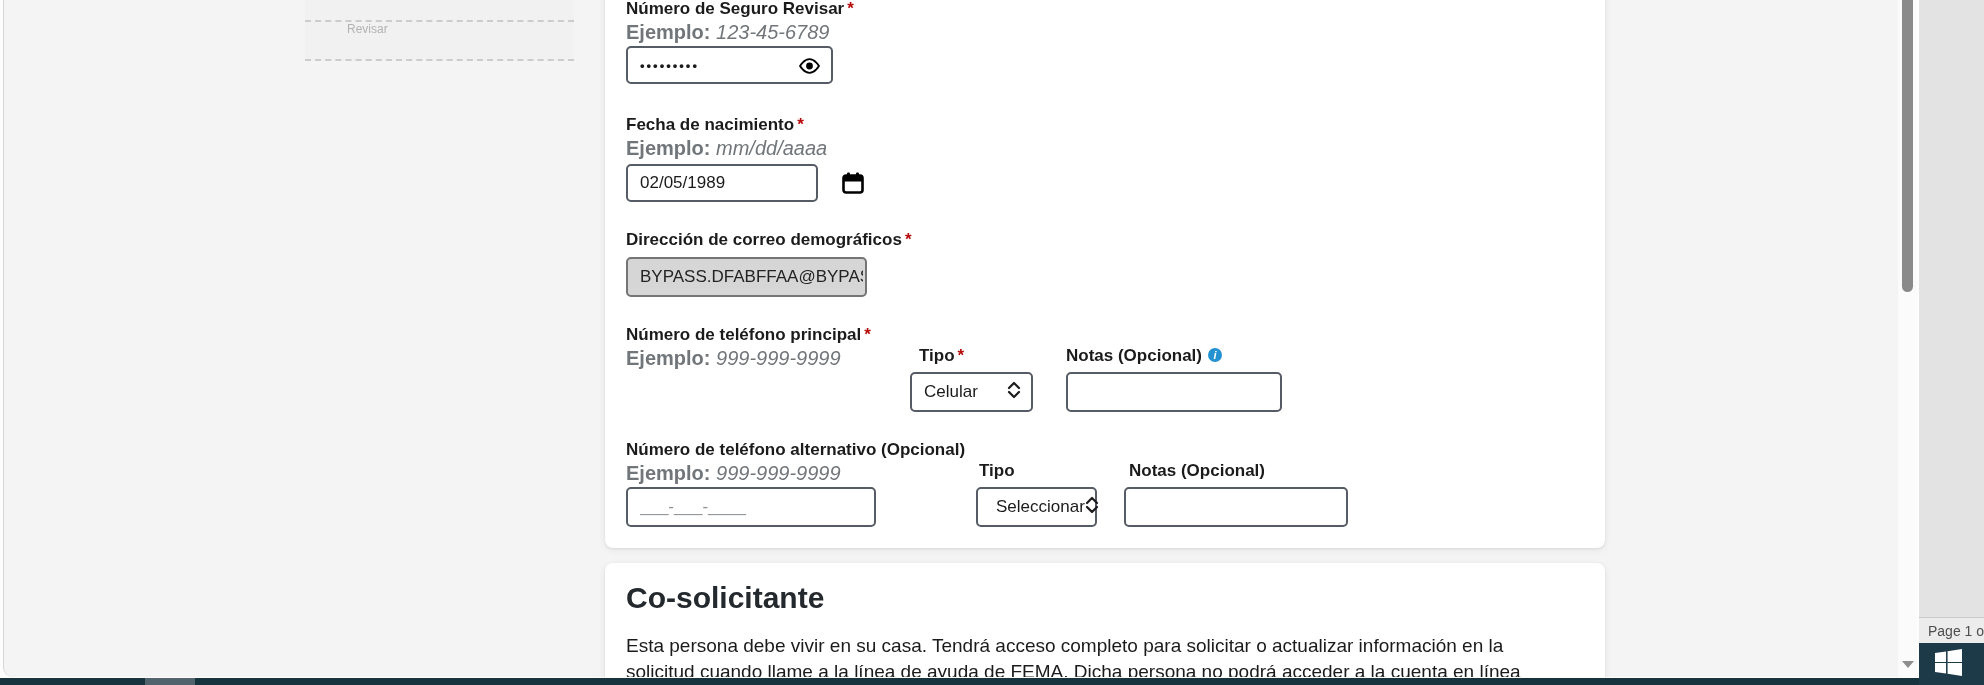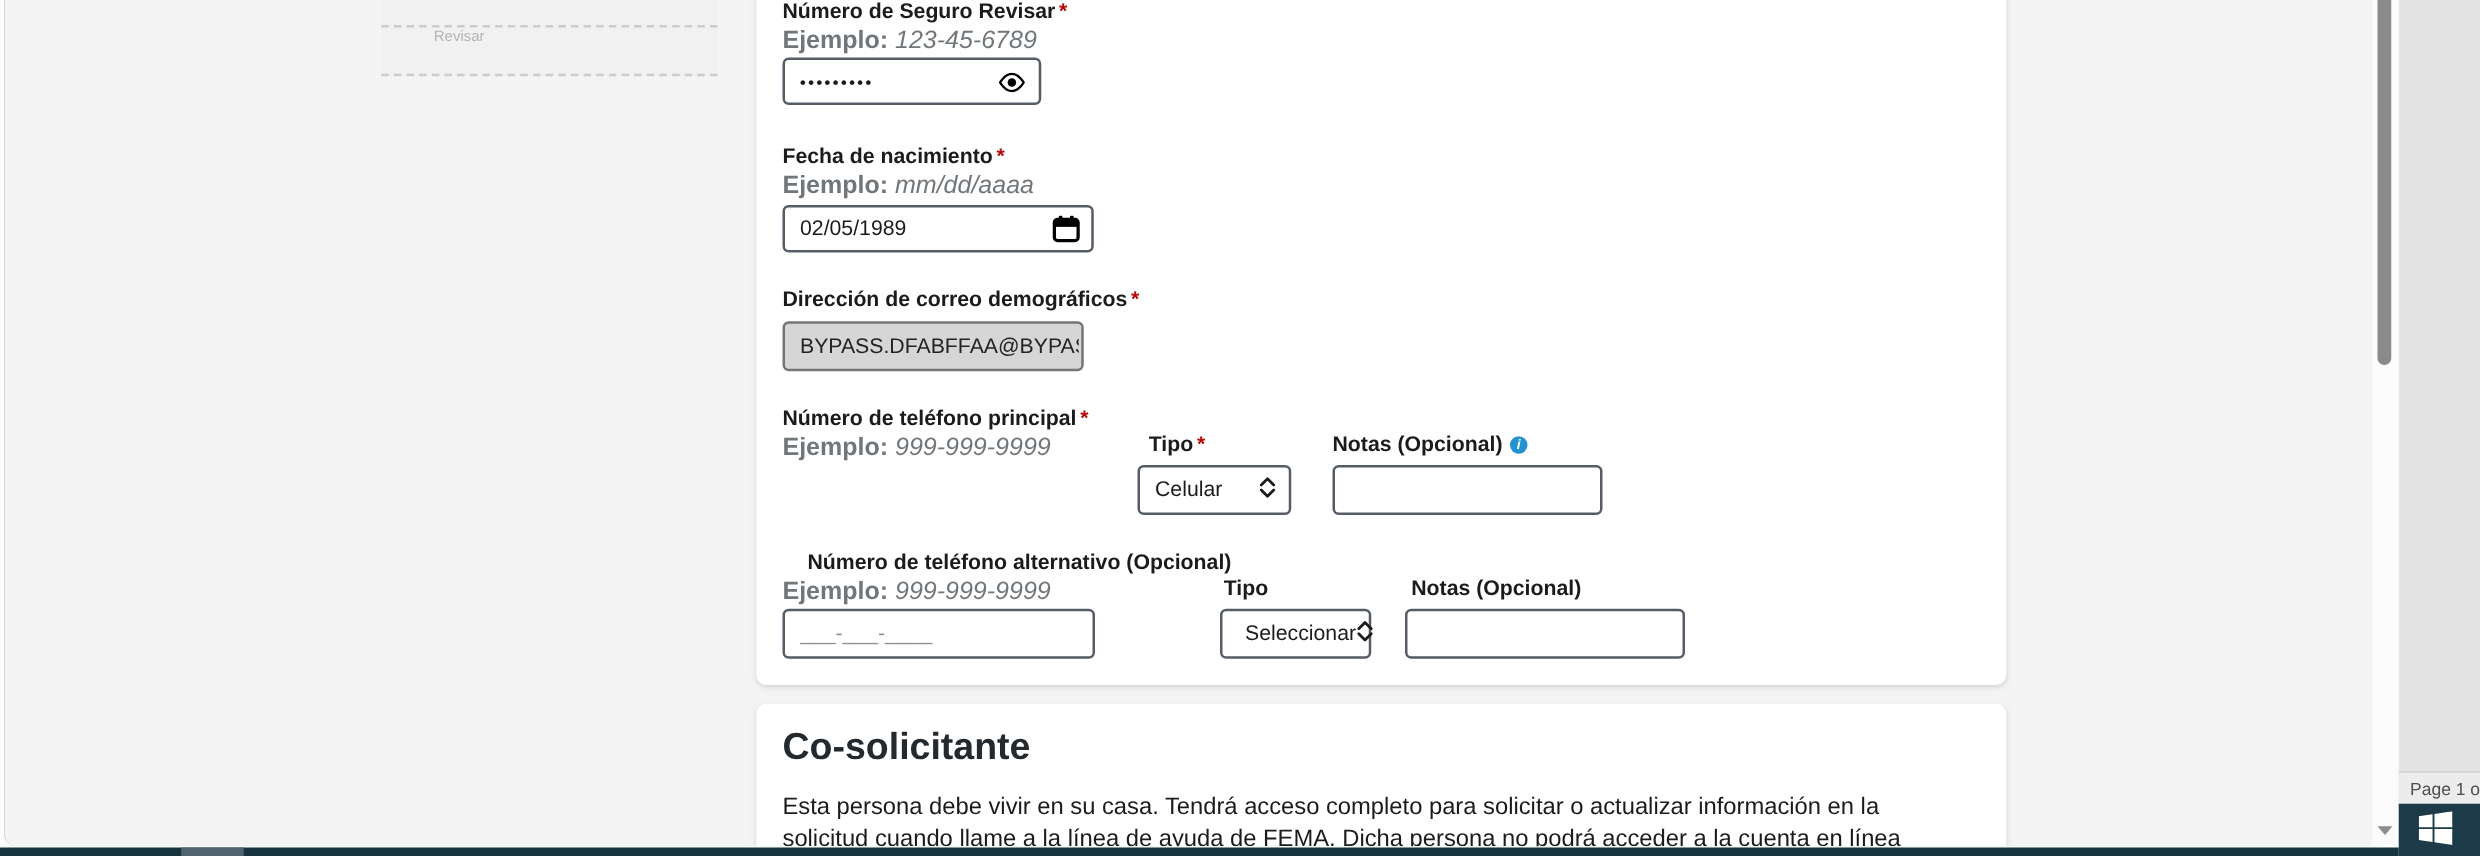--- a/index.html
+++ b/index.html
@@ -126,21 +126,21 @@
       </span>
     </button>
 
     <div class="fld-label" style="left:21px; top:145px;">
       <span>Fecha de nacimiento</span><span class="req">*</span>
     </div>
     <div class="example" style="left:21px; top:167px;">
       <span class="ex-label">Ejemplo:</span>
       <span class="ex-value">mm/dd/aaaa</span>
     </div>
-    <input class="tb" style="left: 21px; top: 194px; width: 249px; height: 38px;" value="02/05/1989">
+    <input class="tb" style="left: 21px; top: 194px; width: 192px; height: 38px;" value="02/05/1989">
     <button class="icon-btn" style="left:236px; top:201px;">
       <span>
         <svg width="24" height="24" viewBox="0 0 24 24">
           <rect x="2.5" y="4.5" width="19" height="17" rx="2.5" fill="none" stroke="#000" stroke-width="2.6"></rect>
           <rect x="3" y="5" width="18" height="5.5" fill="#000"></rect>
           <rect x="6" y="1.5" width="3" height="5" rx="1" fill="#000"></rect>
           <rect x="15" y="1.5" width="3" height="5" rx="1" fill="#000"></rect>
         </svg>
       </span>
     </button>
@@ -169,21 +169,21 @@
           <path d="M2 12l5 5 5-5" fill="none" stroke="#1b1b1b" stroke-width="2.2" stroke-linecap="round" stroke-linejoin="round"></path>
         </svg>
       </span>
     </div>
 
     <div class="fld-label" style="left:461px; top:376px;">
       <span>Notas (Opcional)</span><span class="info-icon">i</span>
     </div>
     <input class="tb" style="left: 461px; top: 402px; width: 216px; height: 40px;">
 
-    <div class="fld-label" style="left:21px; top:470px;margin-left:20px;">
+    <div class="fld-label" style="left:21px; top:470px;">
       <span>Número de teléfono alternativo (Opcional)</span>
     </div>
     <div class="example" style="left:21px; top:492px;">
       <span class="ex-label">Ejemplo:</span>
       <span class="ex-value">999-999-9999</span>
     </div>
     <input class="tb" style="left: 21px; top: 517px; width: 250px; height: 40px;" placeholder="___-___-____">
 
     <div class="fld-label" style="left:374px; top:491px;">
       <span>Tipo</span>

